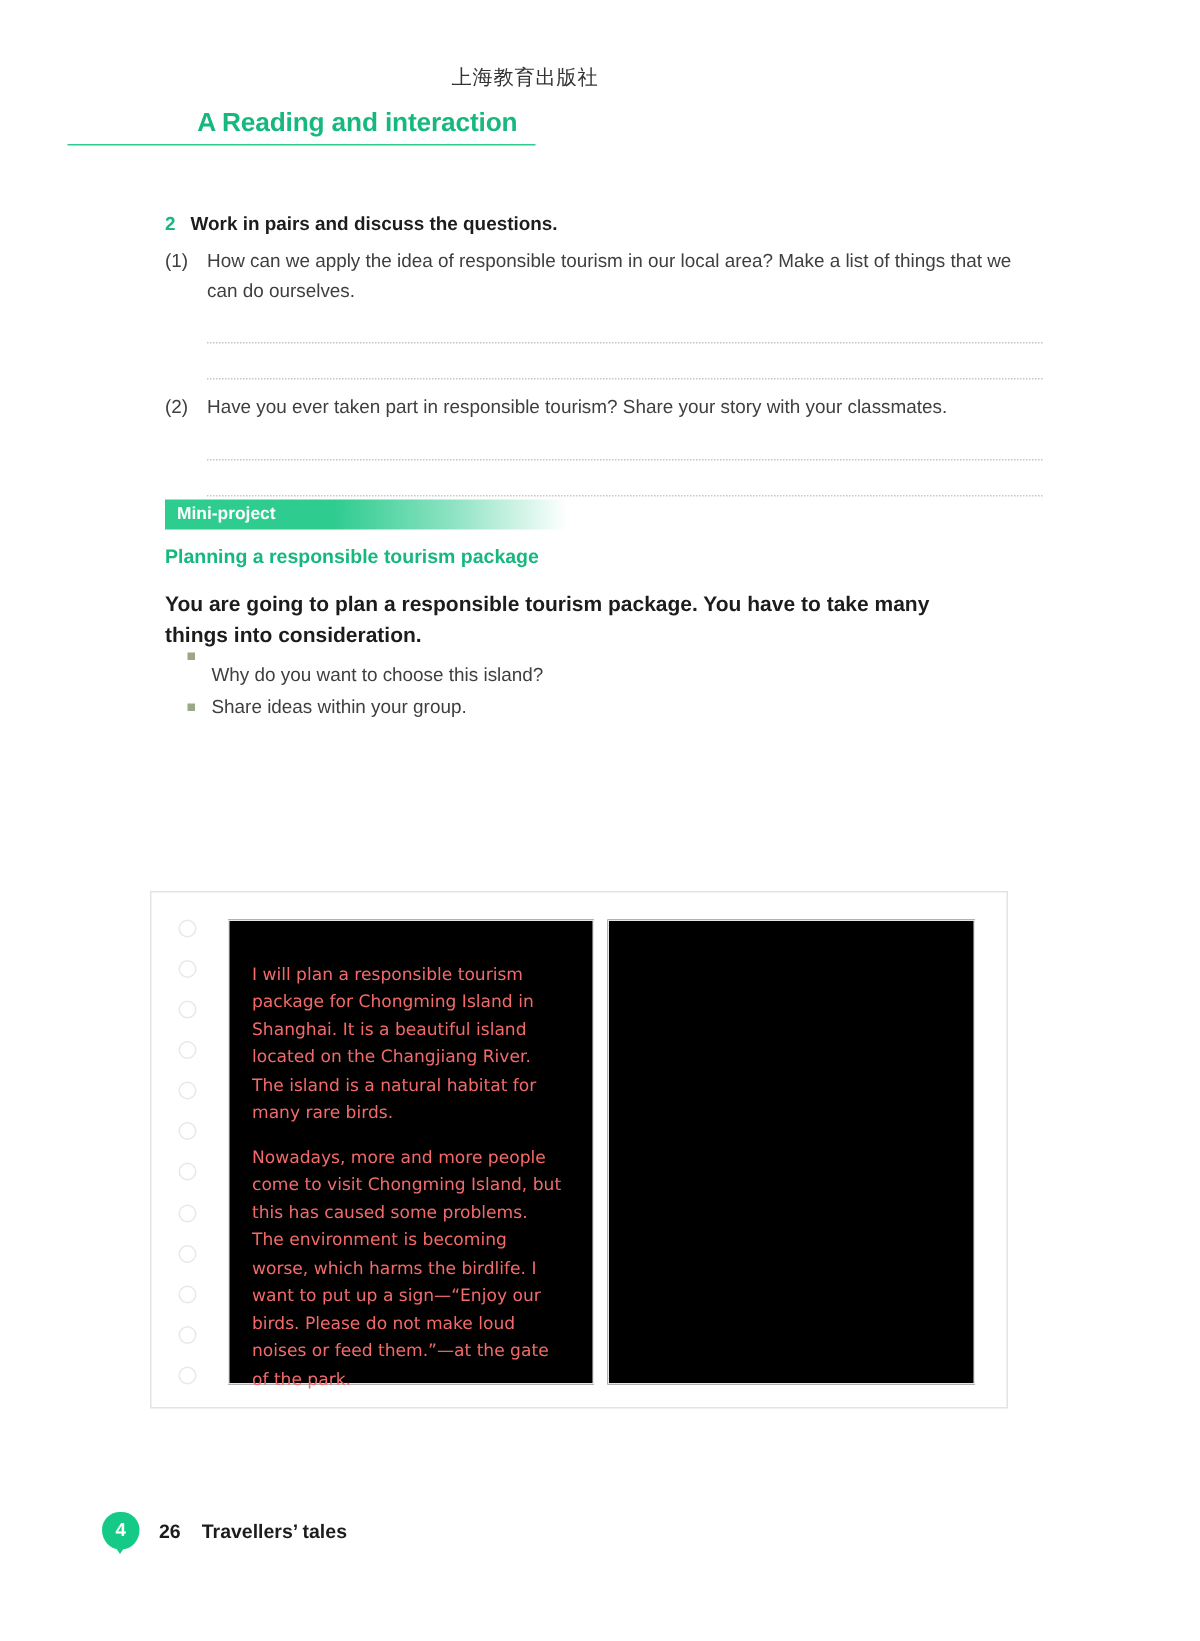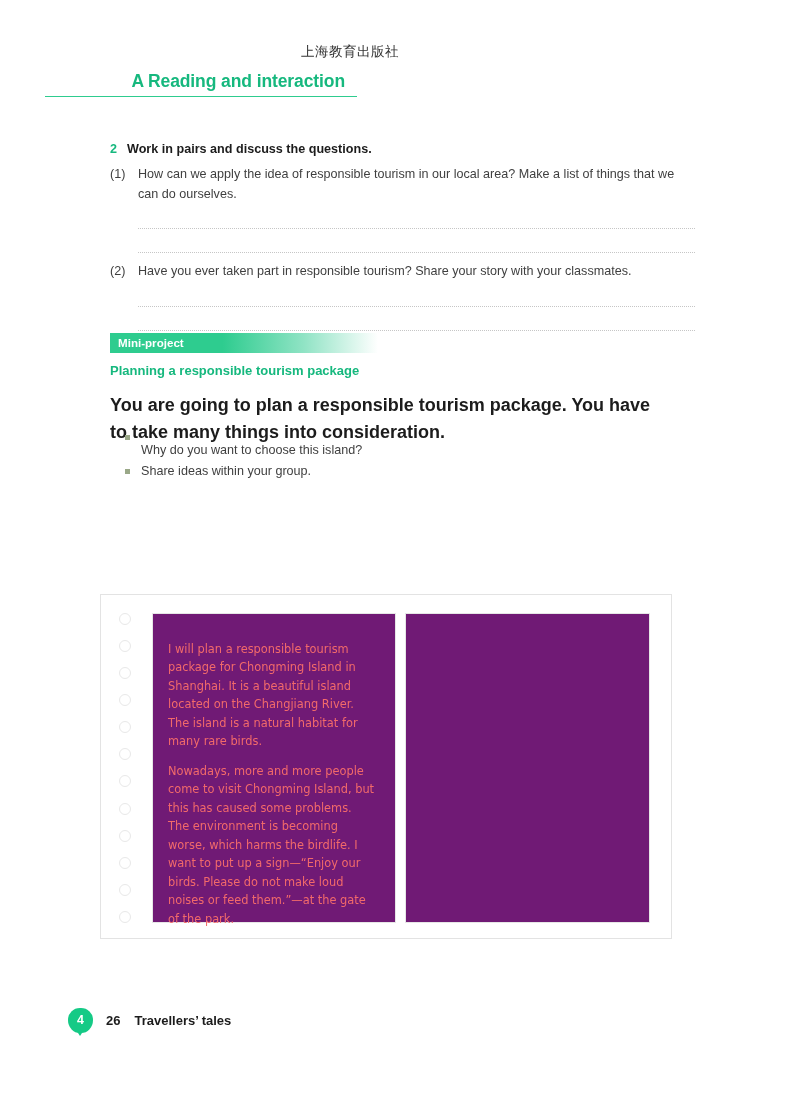--- a/index.html
+++ b/index.html
@@ -119,21 +119,21 @@
     top: 363px;
     font-size: 13px;
     font-weight: bold;
     color: #16b87e;
   }
   .mp-intro {
     position: absolute;
     left: 110px;
     top: 392px;
     width: 545px;
-    font-size: 18px;
+    font-size: 14px;
     font-weight: bold;
     color: #1c1c1c;
     line-height: 1.48;
   }
   .mp-list {
     position: absolute;
     left: 125px;
     top: 428px;
     width: 560px;
   }
@@ -191,21 +191,21 @@
     border: 1px solid #e8e8e8;
     border-radius: 50%;
     background: #fff;
   }
   .note-pane {
     position: absolute;
     top: 18px;
     height: 310px;
     border: 1px solid #e6e6e6;
     box-sizing: border-box;
-    background: #701a75;
+    background: #000000;
   }
   .note-pane-left { left: 51px; width: 244px; }
   .note-pane-right { left: 304px; width: 245px; }
   .hand {
     padding: 26px 20px 0 15px;
     font-family: "DejaVu Sans", sans-serif;
     font-size: 11.4px;
     line-height: 1.62;
     color: #f26a6a;
   }

